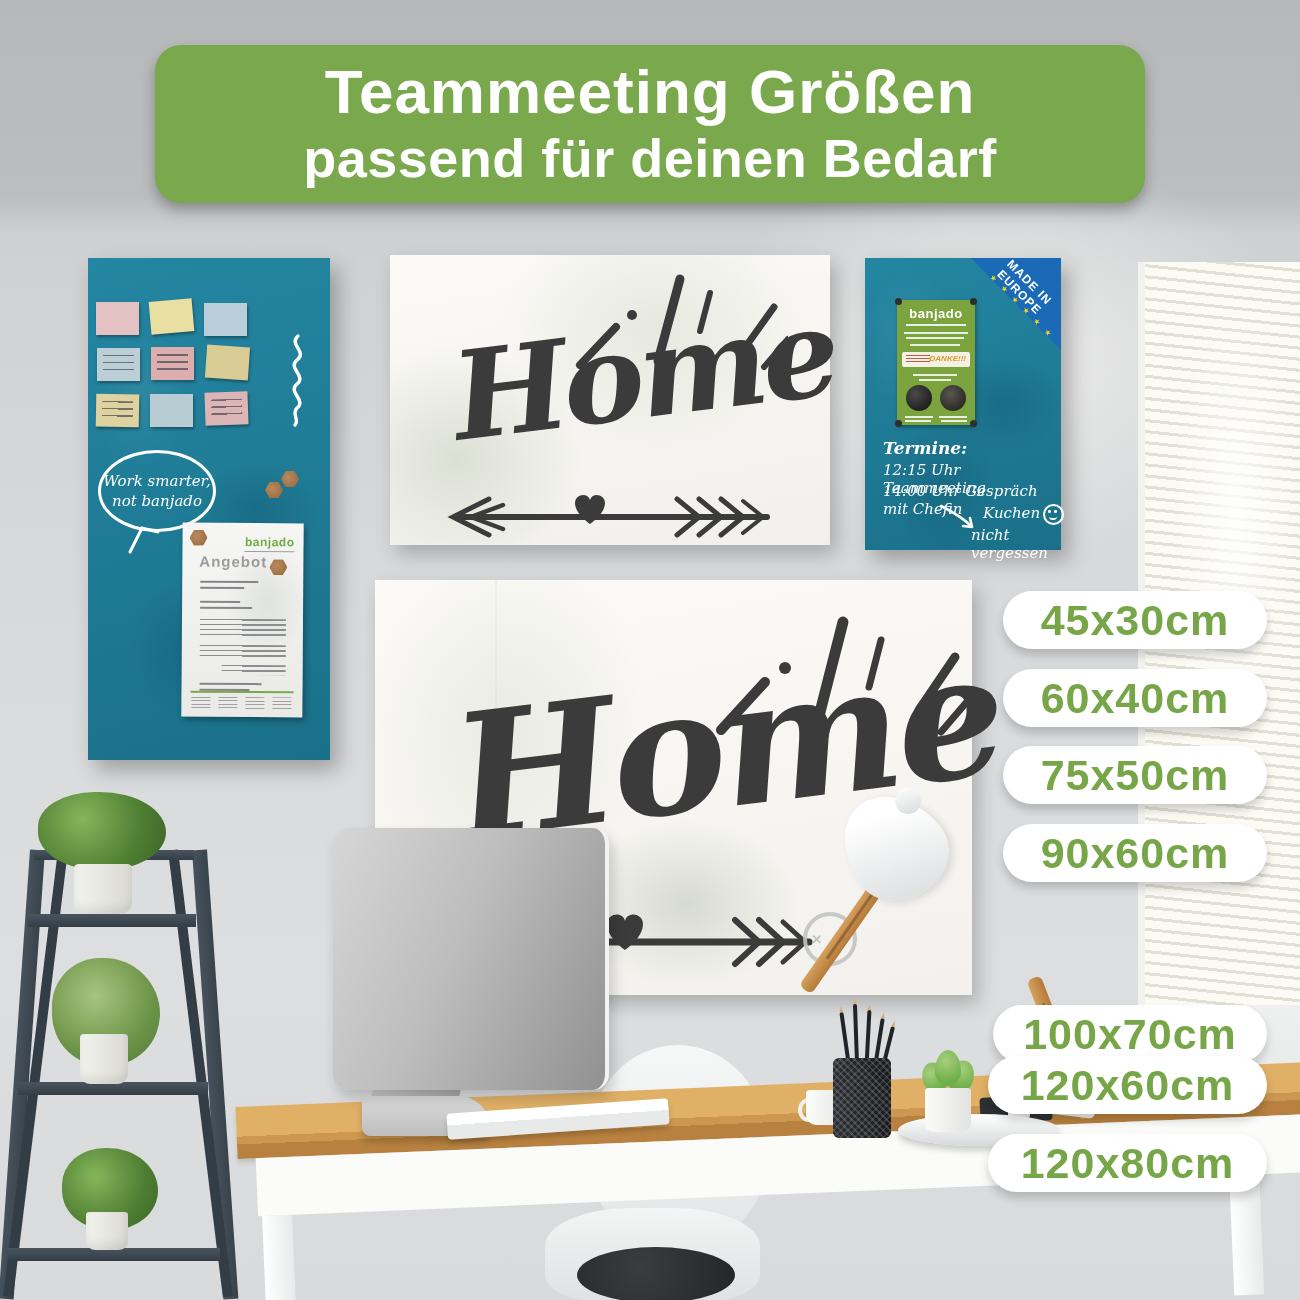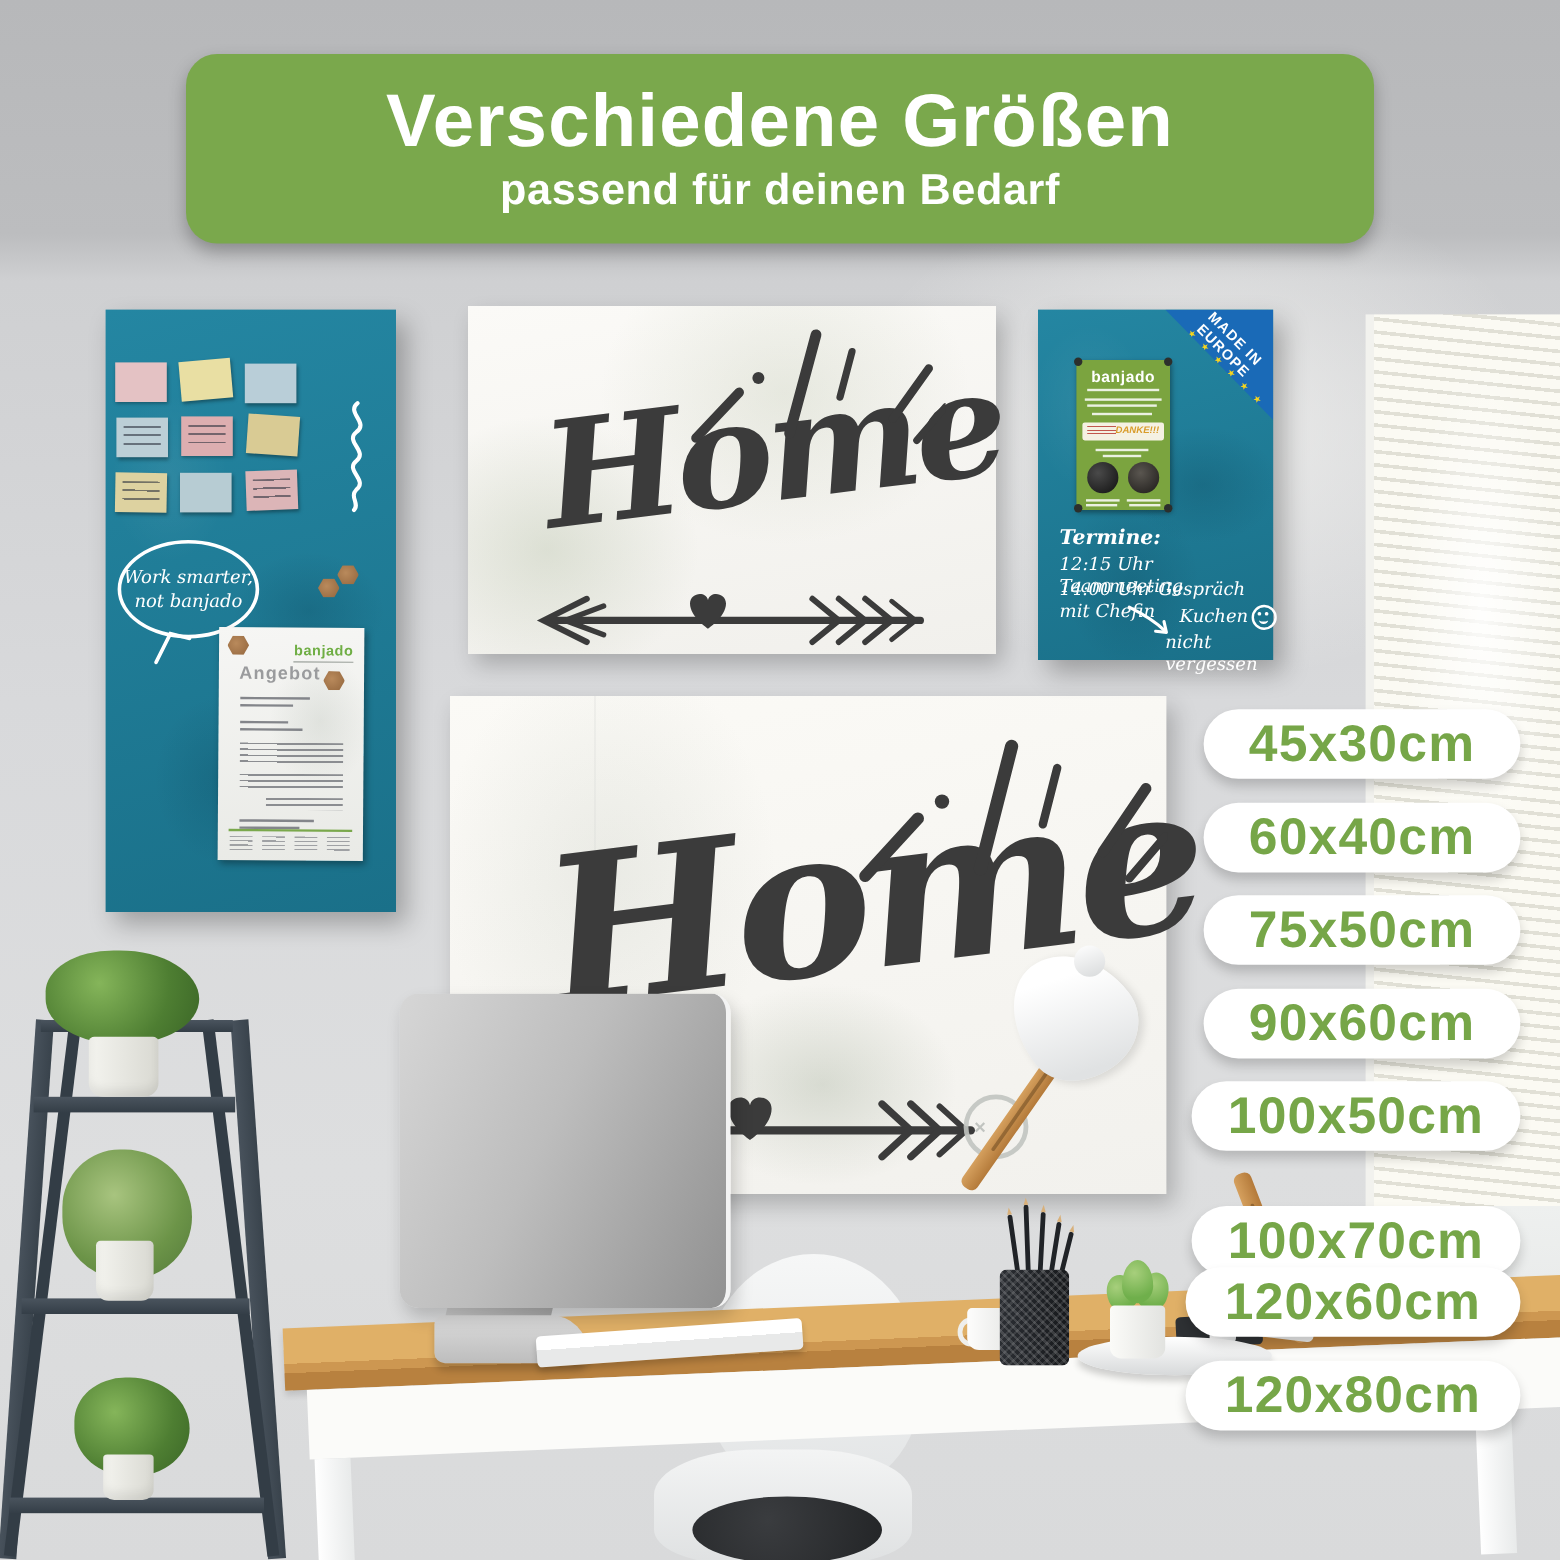--- a/index.html
+++ b/index.html
@@ -17,21 +17,21 @@
   .window-glare{left:1170px;top:300px;width:130px;height:420px;z-index:2;
     background:radial-gradient(closest-side,rgba(255,255,255,.85),rgba(255,255,255,0));}
   .right-lower-wall{left:1120px;top:1005px;width:180px;height:160px;z-index:2;
     background:linear-gradient(180deg,#eef0ef,#e3e5e5);}
 
   
   .banner{left:155px;top:45px;width:990px;height:158px;z-index:40;border-radius:26px;
     background:#7aa84c;box-shadow:0 7px 14px rgba(0,0,0,.28);
     display:flex;flex-direction:column;align-items:center;justify-content:center;color:#fff;}
   .banner-title{font-size:62px;font-weight:bold;letter-spacing:1px;line-height:1.05;}
-  .banner-sub{font-size:36px;font-weight:bold;letter-spacing:.5px;margin-top:2px;}
+  .banner-sub{font-size:54px;font-weight:bold;letter-spacing:.5px;margin-top:2px;}
 
   
   .pill{left:1003px;width:264px;height:58px;z-index:38;border-radius:30px;background:#fff;
     box-shadow:0 6px 10px rgba(0,0,0,.18);display:flex;align-items:center;justify-content:center;
     font-weight:bold;font-size:43px;color:#76a648;letter-spacing:1px;}
 
   
   .teal{background:
       radial-gradient(70px 100px at 22% 28%, rgba(255,255,255,.06), transparent 70%),
       radial-gradient(90px 70px at 70% 50%, rgba(0,35,52,.16), transparent 70%),
@@ -390,23 +390,22 @@
     <div class="succ-leaf" style="left:6px;top:14px;width:26px;height:30px;transform:rotate(-24deg);"></div>
     <div class="succ-leaf" style="left:32px;top:12px;width:26px;height:32px;transform:rotate(22deg);"></div>
     <div class="succ-leaf" style="left:19px;top:2px;width:26px;height:36px;"></div>
   </div>
   <div class="abs succ-pot"></div>
 
   <div class="abs pill" style="top:591px;">45x30cm</div>
   <div class="abs pill" style="top:669px;">60x40cm</div>
   <div class="abs pill" style="top:746px;">75x50cm</div>
   <div class="abs pill" style="top:824px;">90x60cm</div>
-  <div class="abs pill" style="top:901px;left:993px;width:274px;">100x50cm</div>
   <div class="abs pill" style="top:1005px;left:993px;width:274px;">100x70cm</div>
   <div class="abs pill" style="top:1056px;left:988px;width:279px;">120x60cm</div>
   <div class="abs pill" style="top:1134px;left:988px;width:279px;">120x80cm</div>
 
   <div class="abs banner">
-    <div class="banner-title">Verschiedene Größen</div>
+    <div class="banner-title">Teammeeting Größen</div>
     <div class="banner-sub">passend für deinen Bedarf</div>
   </div>
 
 </div>
 
 </body></html>

